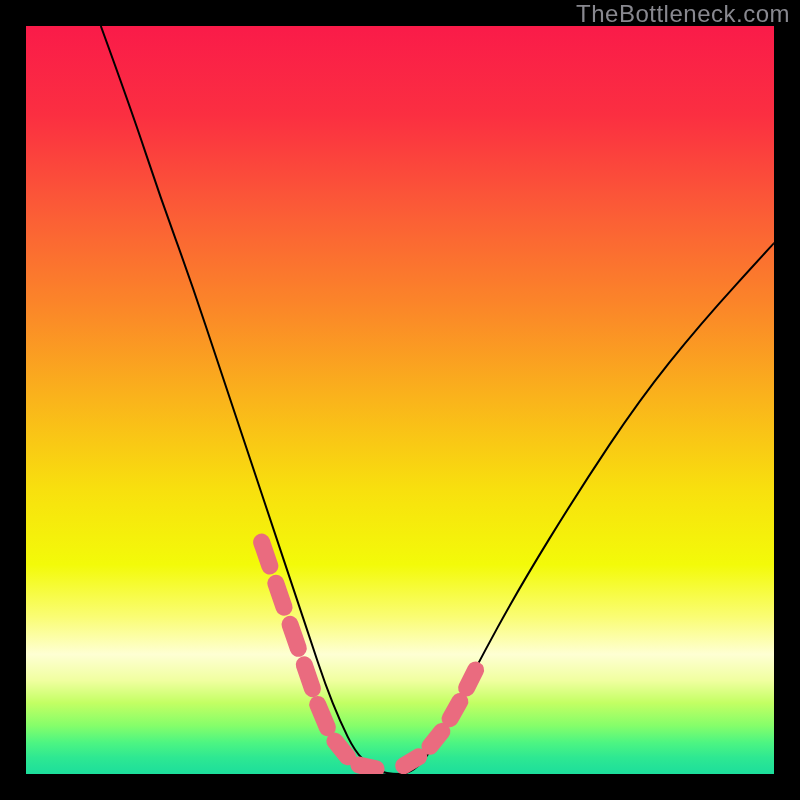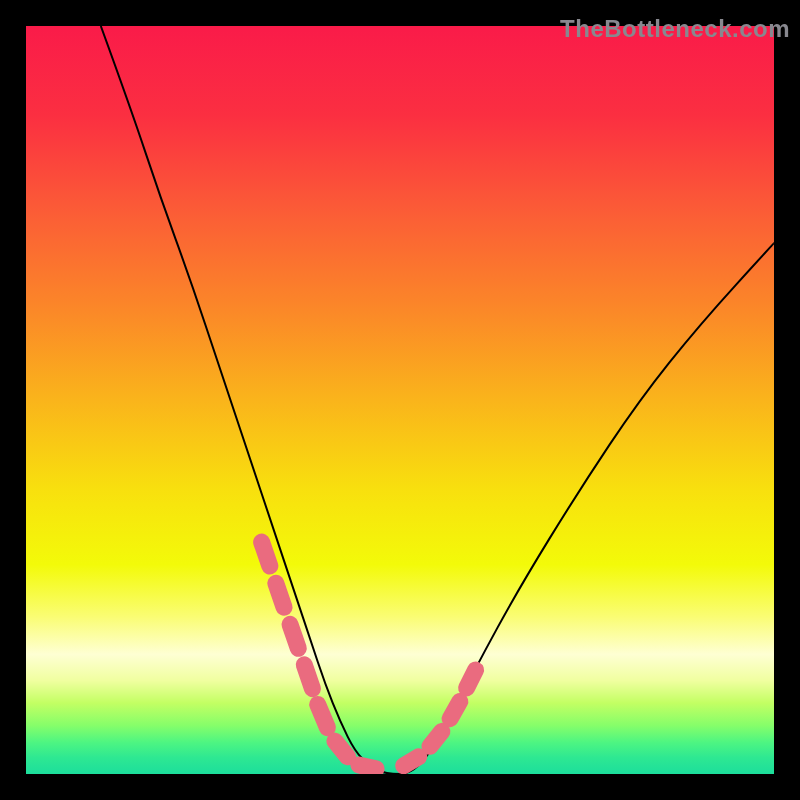--- a/index.html
+++ b/index.html
@@ -21,24 +21,23 @@
     width: 748px;
     height: 748px;
     display: block;
   }
   .watermark {
     position: absolute;
     top: 0px;
     right: 10px;
     font-family: Arial, Helvetica, sans-serif;
     font-size: 24px;
-    font-weight: 700;
+    font-weight: 400;
     color: #88888f;
     letter-spacing: 0.5px;
-    margin-top: 15px;
   }
   .curve {
     fill: none;
     stroke: #000000;
     stroke-width: 2;
   }
   .dash-group line {
     stroke-linecap: round;
   }
 </style>

